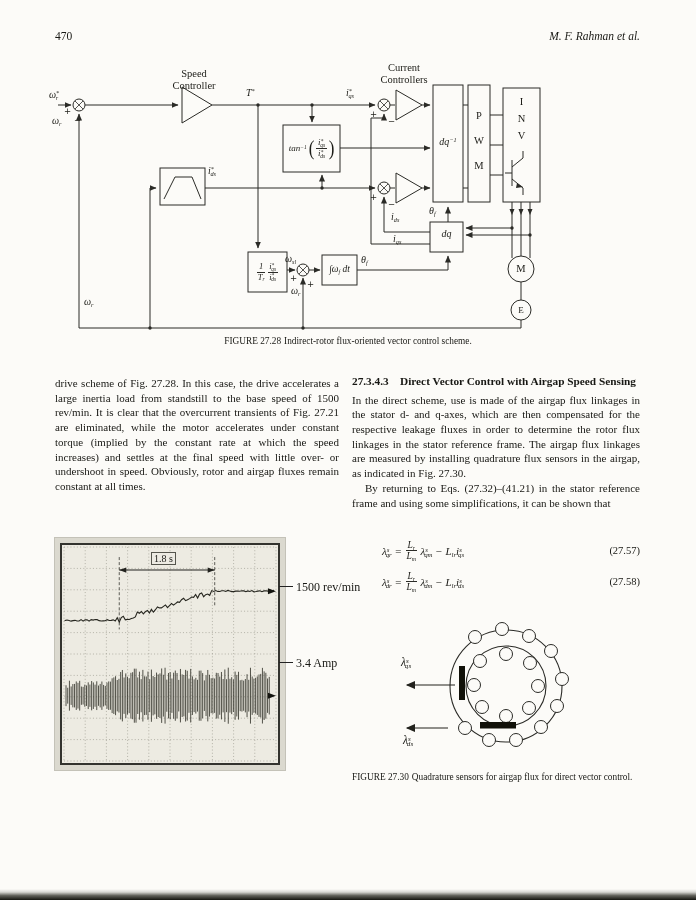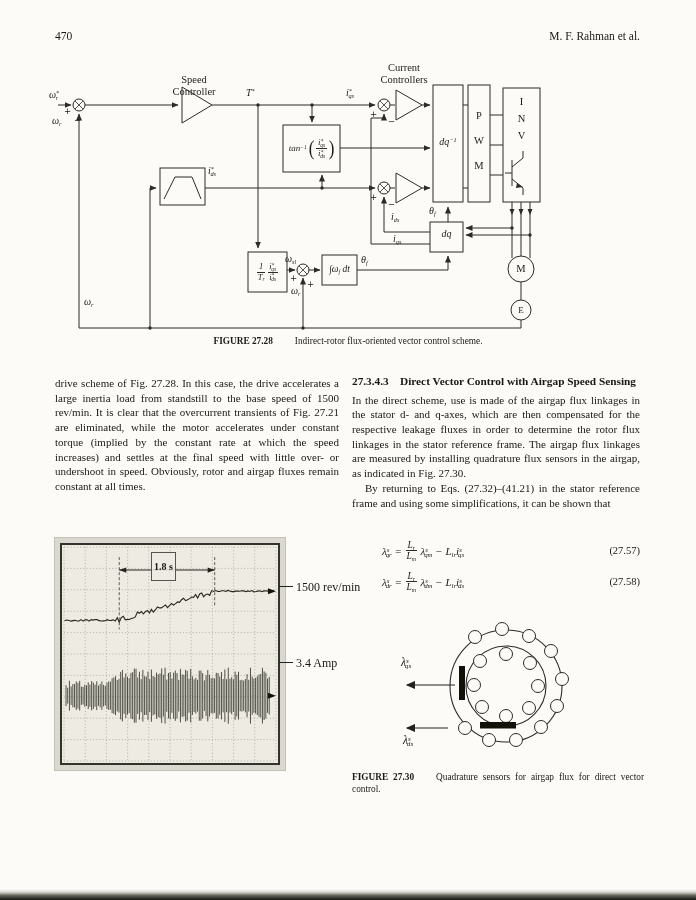--- a/index.html
+++ b/index.html
@@ -1,59 +1,59 @@
 <!DOCTYPE html>
 <html><head>
 <meta charset="utf-8">
 <style>
   *{margin:0;padding:0;box-sizing:border-box}
   html,body{background:#e9e8e4}
   .page{position:relative;width:696px;height:900px;margin:0 auto;background:#fcfbf8;
         font-family:"Liberation Serif",serif;color:#181814;overflow:hidden}
   
   .pgnum{position:absolute;left:55px;top:30px;font-size:11.5px}
-  .runhead{position:absolute;right:56px;top:30px;font-size:11.5px;}
+  .runhead{position:absolute;right:56px;top:30px;font-size:11.5px;font-style:italic}
   
   .diagram{position:absolute;left:50px;top:60px;width:610px;height:285px}
   .dsvg{position:absolute;left:0;top:0;width:610px;height:285px}
   .dl{position:absolute;font:italic 10px/1.12 "Liberation Serif",serif;color:#1c1c17;white-space:nowrap}
   .dl.up{font-style:normal;font-size:10.5px}
   .dl.c{text-align:center;white-space:normal}
   .sign{position:absolute;font:8.5px "DejaVu Sans",sans-serif;color:#1c1c17}
   .blkc{position:absolute;display:flex;align-items:center;justify-content:center;gap:2px;
         font:italic 9px/1 "Liberation Serif",serif;color:#1c1c17}
   .frac{display:inline-flex;flex-direction:column;align-items:center;line-height:1.1}
   .frac .num{border-bottom:1px solid #2b2b27;padding:0 1.5px}
   .paren{font-style:normal;font-size:17px;line-height:1;transform:scaleY(1.2)}
   sup,sub{font-size:62%;line-height:0;position:relative;vertical-align:baseline}
   sup{top:-0.45em}
   sub{top:0.3em}
   sup + sub{margin-left:-0.55em}
   
   .cap{font-size:9.3px;line-height:11.9px;text-align:justify}
-  .capl{font-weight:bold;padding-right:22px}
+  .capl{font-weight:normal;padding-right:3px}
   .fig28cap{position:absolute;left:0;right:0;top:336px;text-align:center}
   
   .colL{position:absolute;left:55px;top:376px;width:284px;font-size:11px;line-height:14.7px;text-align:justify}
   .colR{position:absolute;left:352px;top:374px;width:288px;font-size:11px;line-height:14.7px;text-align:justify}
   .h3{display:flex;font-weight:bold;font-size:11.3px;line-height:14.6px;text-align:left;margin-bottom:4px}
   .h3 .no{flex:0 0 48px}
   .ind{text-indent:13px}
   
   .eqs{position:absolute;left:352px;top:540px;width:288px}
   .eq{display:flex;align-items:center;margin-bottom:9px}
   .ebody{display:inline-flex;align-items:center;gap:4px;margin-left:30px;font-style:italic;font-size:11px}
   .efrac{font-size:9.5px}
   .eqno{margin-left:auto;font-size:10.5px}
   
   .fig29{position:absolute;left:55px;top:538px;width:340px;height:234px}
   .photo{position:absolute;left:0;top:0;width:230px;height:232px;background:#dbd9cf;box-shadow:0 0 0 1px #c4c2b8}
   .screen{position:absolute;left:5px;top:5px;right:5px;bottom:5px;border:2.5px solid #33332e;background:#edebe2}
-  .lbl18{position:absolute;left:96px;top:14px;font-weight:bold;font-size:10px;
-         background:rgba(237,235,226,.88);padding:8px 2px;border:0.5px solid #55554d}
+  .lbl18{position:absolute;left:96px;top:14px;font-weight:normal;font-size:10px;
+         background:rgba(237,235,226,.88);padding:0 2px;border:0.5px solid #55554d}
   .sideLbl{position:absolute;font-size:12px;white-space:nowrap}
   .leader{position:absolute;width:14px;border-top:1px solid #222;height:0}
   .fig29cap{position:absolute;left:55px;top:772px;width:292px}
   
   .fig30{position:absolute;left:385px;top:604px;width:255px;height:168px}
   .fig30 .flbl{position:absolute;font-style:italic;font-size:11.5px}
   .fig30cap{position:absolute;left:352px;top:772px;width:292px}
   
   .scan-edge{position:absolute;left:0;right:0;bottom:0;height:11px;
     background:linear-gradient(to top,#14140f 0%,rgba(58,58,50,.8) 40%,rgba(110,110,100,.25) 72%,rgba(255,255,255,0) 100%)}
@@ -146,21 +146,21 @@
         <path d="M329.9 123.9l8.2 8.2M329.9 132.1l8.2-8.2"></path>
         <path d="M248.9 205.9l8.2 8.2M248.9 214.1l8.2-8.2"></path>
       </g>
       <path d="M114 139L125 117H142L151 139" stroke="#2b2b27" stroke-width="1" fill="none"></path>
       <g stroke="#2b2b27" stroke-width="1" fill="none">
         <path d="M462 100V126M455 113H462M462 107L473 98V91M462 119L473 128V135"></path>
         <path d="M467 123l6 4-7 1z" fill="#2b2b27" stroke="none"></path>
       </g>
     </svg>
 
-    <div class="dl up c" style="left:112px;top:14px;width:64px">Speed Controller</div>
+    <div class="dl up c" style="left:112px;top:8px;width:64px">Speed Controller</div>
     <div class="dl up c" style="left:320px;top:2px;width:68px">Current Controllers</div>
     <div class="dl" style="left:-1px;top:29px">ω<sup>*</sup><sub>r</sub></div>
     <div class="dl" style="left:2px;top:55px">ω<sub>r</sub></div>
     <div class="dl" style="left:196px;top:27px">T<sup>*</sup></div>
     <div class="dl" style="left:296px;top:27px">i<sup>*</sup><sub>qs</sub></div>
     <div class="dl" style="left:158px;top:105px">i<sup>*</sup><sub>ds</sub></div>
     <div class="dl" style="left:383px;top:76px;width:30px;text-align:center">dq<sup>−1</sup></div>
     <div class="dl up c" style="left:418px;top:50px;width:22px">P</div>
     <div class="dl up c" style="left:418px;top:75px;width:22px">W</div>
     <div class="dl up c" style="left:418px;top:100px;width:22px">M</div>

